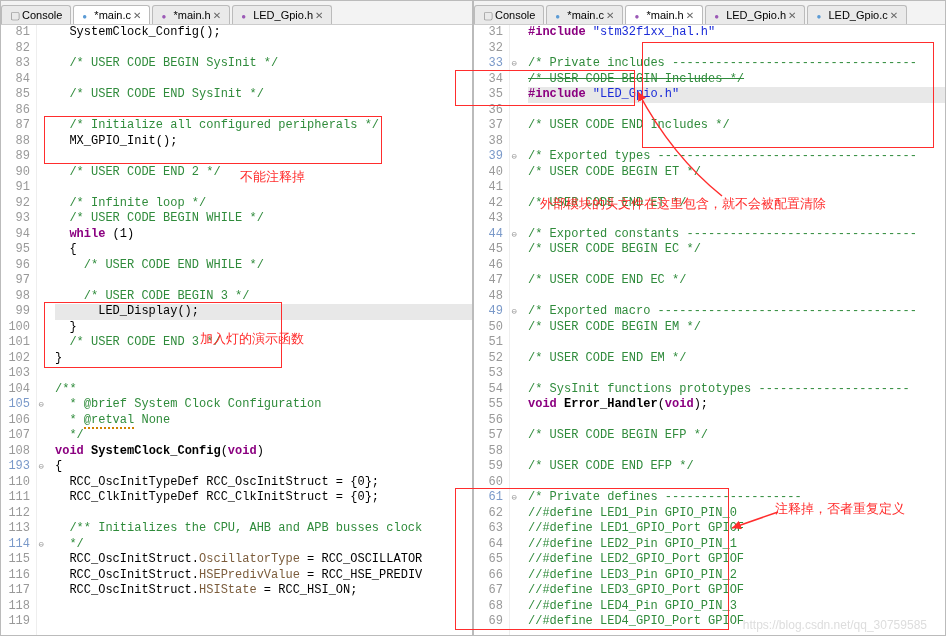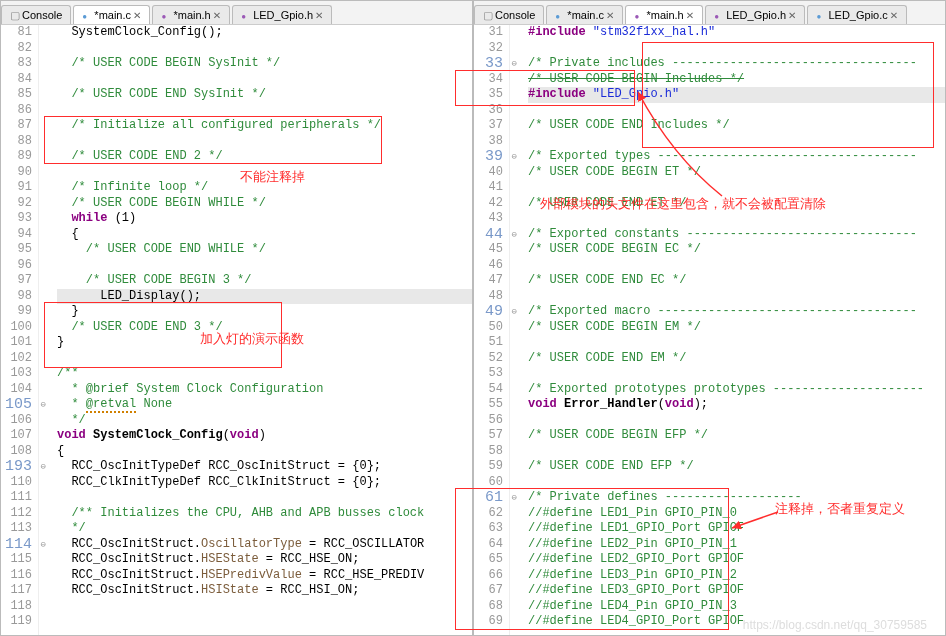--- a/index.html
+++ b/index.html
@@ -10,21 +10,21 @@
 .tab { display:flex; align-items:center; padding:3px 8px; border:1px solid #bbb; border-bottom:none; background:#eaeaea; margin-right:2px; cursor:pointer; font-size:11px; border-radius:3px 3px 0 0; white-space:nowrap; }
 .tab.active { background:#fff; }
 .tab .ico { width:12px; height:12px; display:inline-block; }
 .tab .close { color:#666; font-size:10px; margin-left:2px; }
 .ico-console::before { content:"▢"; color:#888; }
 .ico-c::before { content:"●"; color:#5b9bd5; font-size:8px; }
 .ico-h::before { content:"●"; color:#9b59b6; font-size:8px; }
 .code { font-family:Liberation Mono, monospace; font-size:12px; line-height:15.5px; display:flex; height:calc(100% - 24px); background:#fff; }
 .gutter { background:#fff; color:#999; text-align:right; padding:0 6px 0 4px; user-select:none; border-right:1px solid #eee; min-width:36px; }
 .gutter .ln { height:15.5px; }
-.gutter .decr { color:#7a99c9; font-size:15px; position:relative; }
+.gutter .decr { color:#7a99c9; font-size:12px; position:relative; }
 .gutter .decr::after { content:"⊖"; position:absolute; right:-14px; top:1px; color:#999; font-size:9px; }
 .src { padding-left:18px; flex:1; position:relative; }
 .src .l { height:15.5px; white-space:pre; }
 .kw { color:#8b0080; font-weight:bold; }
 .str { color:#1a2bd8; }
 .cmt { color:#2f8b3b; }
 .fn { font-weight:bold; color:#000; }
 .typ { color:#7b5c3b; }
 .hl { background:#e8e8e8; }
 .underline-err { border-bottom:2px dotted #d08000; }
@@ -102,20 +102,21 @@
           <div class="ln">119</div>
         </div>
       <div class="src" id="src-left">
           <div class="l"><span>  SystemClock_Config();</span></div>
           <div class="l"></div>
           <div class="l"><span class="cmt">  /* USER CODE BEGIN SysInit */</span></div>
           <div class="l"></div>
           <div class="l"><span class="cmt">  /* USER CODE END SysInit */</span></div>
           <div class="l"></div>
           <div class="l"><span class="cmt">  /* Initialize all configured peripherals */</span></div>
+          <div class="l"><span>  MX_GPIO_Init();</span></div>
           <div class="l"></div>
           <div class="l"><span class="cmt">  /* USER CODE END 2 */</span></div>
           <div class="l"></div>
           <div class="l"><span class="cmt">  /* Infinite loop */</span></div>
           <div class="l"><span class="cmt">  /* USER CODE BEGIN WHILE */</span></div>
           <div class="l"><span>  </span><span class="kw">while</span><span> (1)</span></div>
           <div class="l"><span>  {</span></div>
           <div class="l"><span class="cmt">    /* USER CODE END WHILE */</span></div>
           <div class="l"></div>
           <div class="l"><span class="cmt">    /* USER CODE BEGIN 3 */</span></div>
@@ -129,21 +130,20 @@
           <div class="l"><span class="cmt">  * </span><span class="cmt underline-err">@retval</span><span class="cmt"> None</span></div>
           <div class="l"><span class="cmt">  */</span></div>
           <div class="l"><span class="kw">void</span><span> </span><span class="fn">SystemClock_Config</span><span>(</span><span class="kw">void</span><span>)</span></div>
           <div class="l"><span>{</span></div>
           <div class="l"><span>  RCC_OscInitTypeDef RCC_OscInitStruct = {0};</span></div>
           <div class="l"><span>  RCC_ClkInitTypeDef RCC_ClkInitStruct = {0};</span></div>
           <div class="l"></div>
           <div class="l"><span class="cmt">  /** Initializes the CPU, AHB and APB busses clock</span></div>
           <div class="l"><span class="cmt">  */</span></div>
           <div class="l"><span>  RCC_OscInitStruct.</span><span class="typ">OscillatorType</span><span> = RCC_OSCILLATOR</span></div>
-          <div class="l"><span>  RCC_OscInitStruct.</span><span class="typ">HSEState</span><span> = RCC_HSE_ON;</span></div>
           <div class="l"><span>  RCC_OscInitStruct.</span><span class="typ">HSEPredivValue</span><span> = RCC_HSE_PREDIV</span></div>
           <div class="l"><span>  RCC_OscInitStruct.</span><span class="typ">HSIState</span><span> = RCC_HSI_ON;</span></div>
         </div>
     </div>
   </div>
   <div class="pane">
     <div class="tabbar" id="tabs-right">
         <div class="tab">
           <span class="ico ico-console"></span>
           <span>Console</span>
@@ -228,21 +228,21 @@
           <div class="l"><span class="cmt">/* Exported constants --------------------------------</span></div>
           <div class="l"><span class="cmt">/* USER CODE BEGIN EC */</span></div>
           <div class="l"></div>
           <div class="l"><span class="cmt">/* USER CODE END EC */</span></div>
           <div class="l"></div>
           <div class="l"><span class="cmt">/* Exported macro ------------------------------------</span></div>
           <div class="l"><span class="cmt">/* USER CODE BEGIN EM */</span></div>
           <div class="l"></div>
           <div class="l"><span class="cmt">/* USER CODE END EM */</span></div>
           <div class="l"></div>
-          <div class="l"><span class="cmt">/* Exported prototypes prototypes ---------------------</span></div>
+          <div class="l"><span class="cmt">/* SysInit functions prototypes ---------------------</span></div>
           <div class="l"><span class="kw">void</span><span> </span><span class="fn">Error_Handler</span><span>(</span><span class="kw">void</span><span>);</span></div>
           <div class="l"></div>
           <div class="l"><span class="cmt">/* USER CODE BEGIN EFP */</span></div>
           <div class="l"></div>
           <div class="l"><span class="cmt">/* USER CODE END EFP */</span></div>
           <div class="l"></div>
           <div class="l"><span class="cmt">/* Private defines -------------------</span></div>
           <div class="l"><span class="cmt">//#define LED1_Pin GPIO_PIN_0</span></div>
           <div class="l"><span class="cmt">//#define LED1_GPIO_Port GPIOF</span></div>
           <div class="l"><span class="cmt">//#define LED2_Pin GPIO_PIN_1</span></div>

